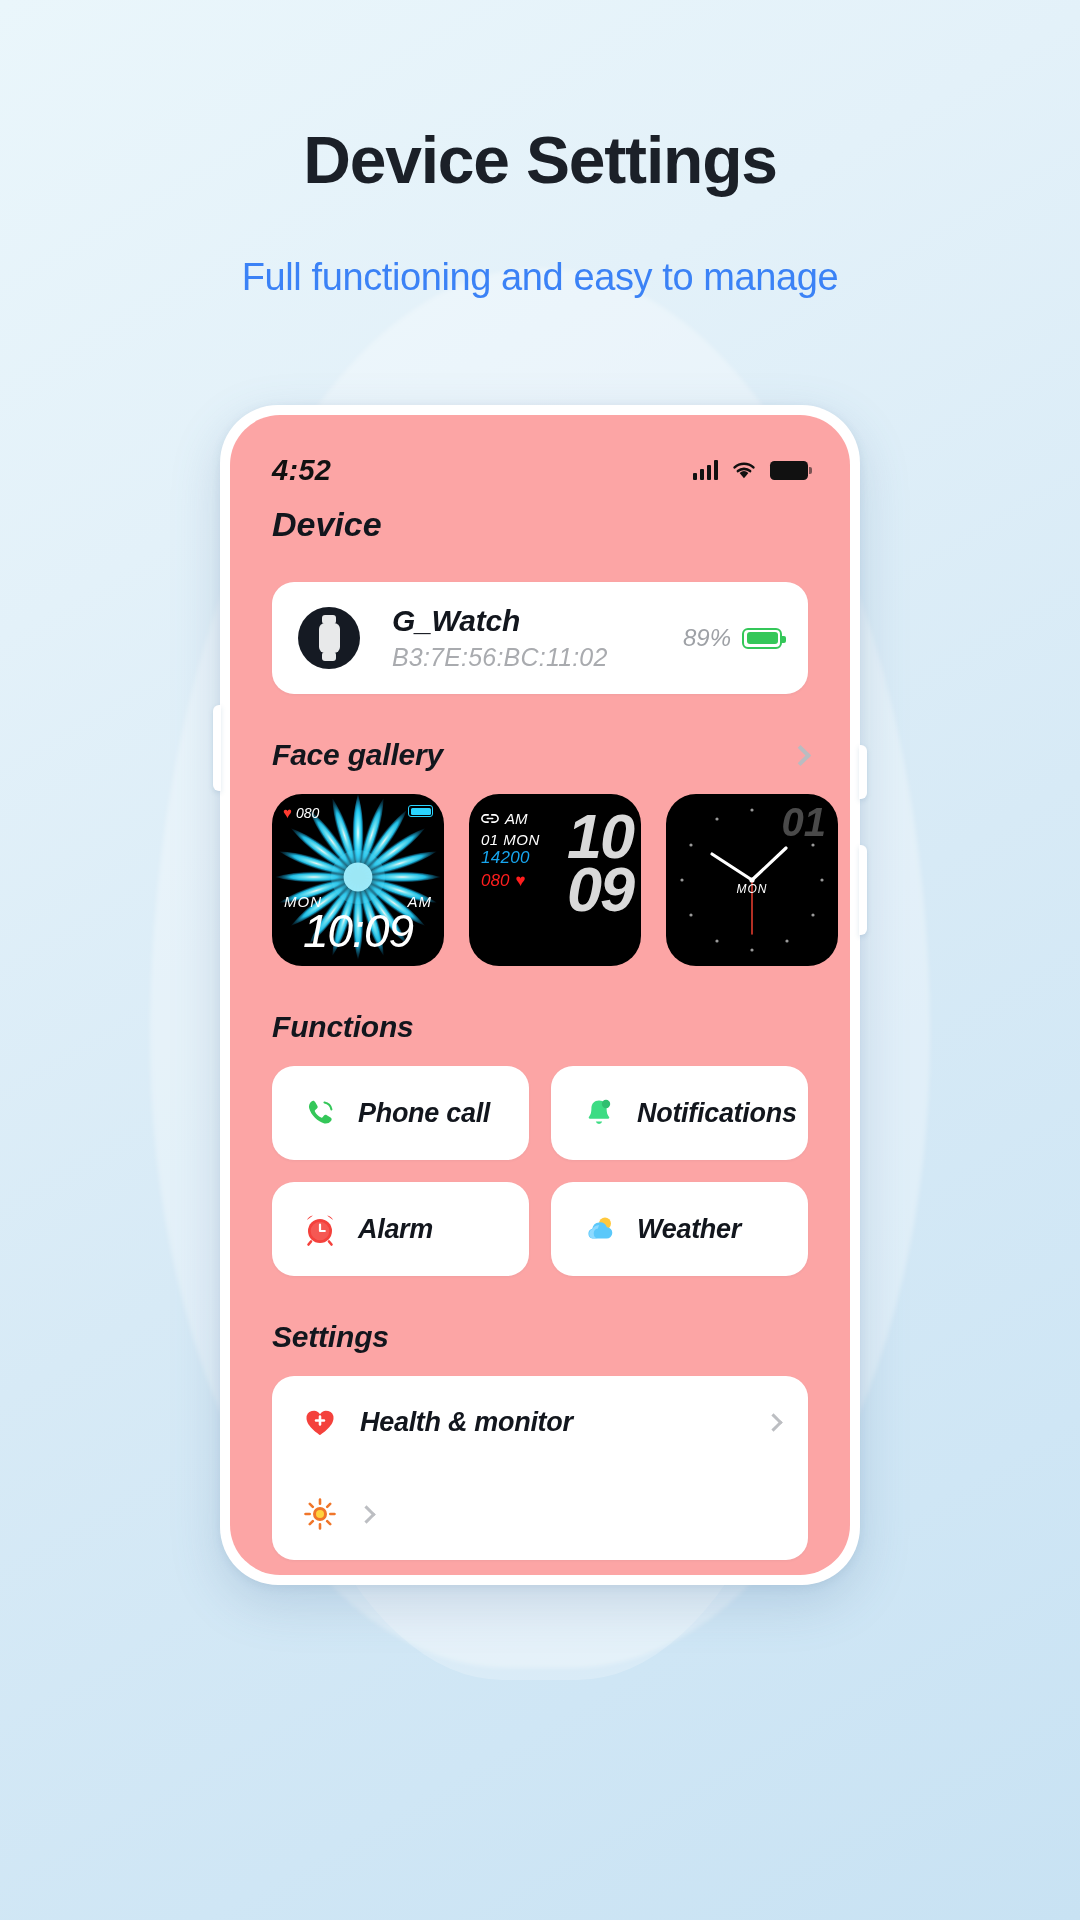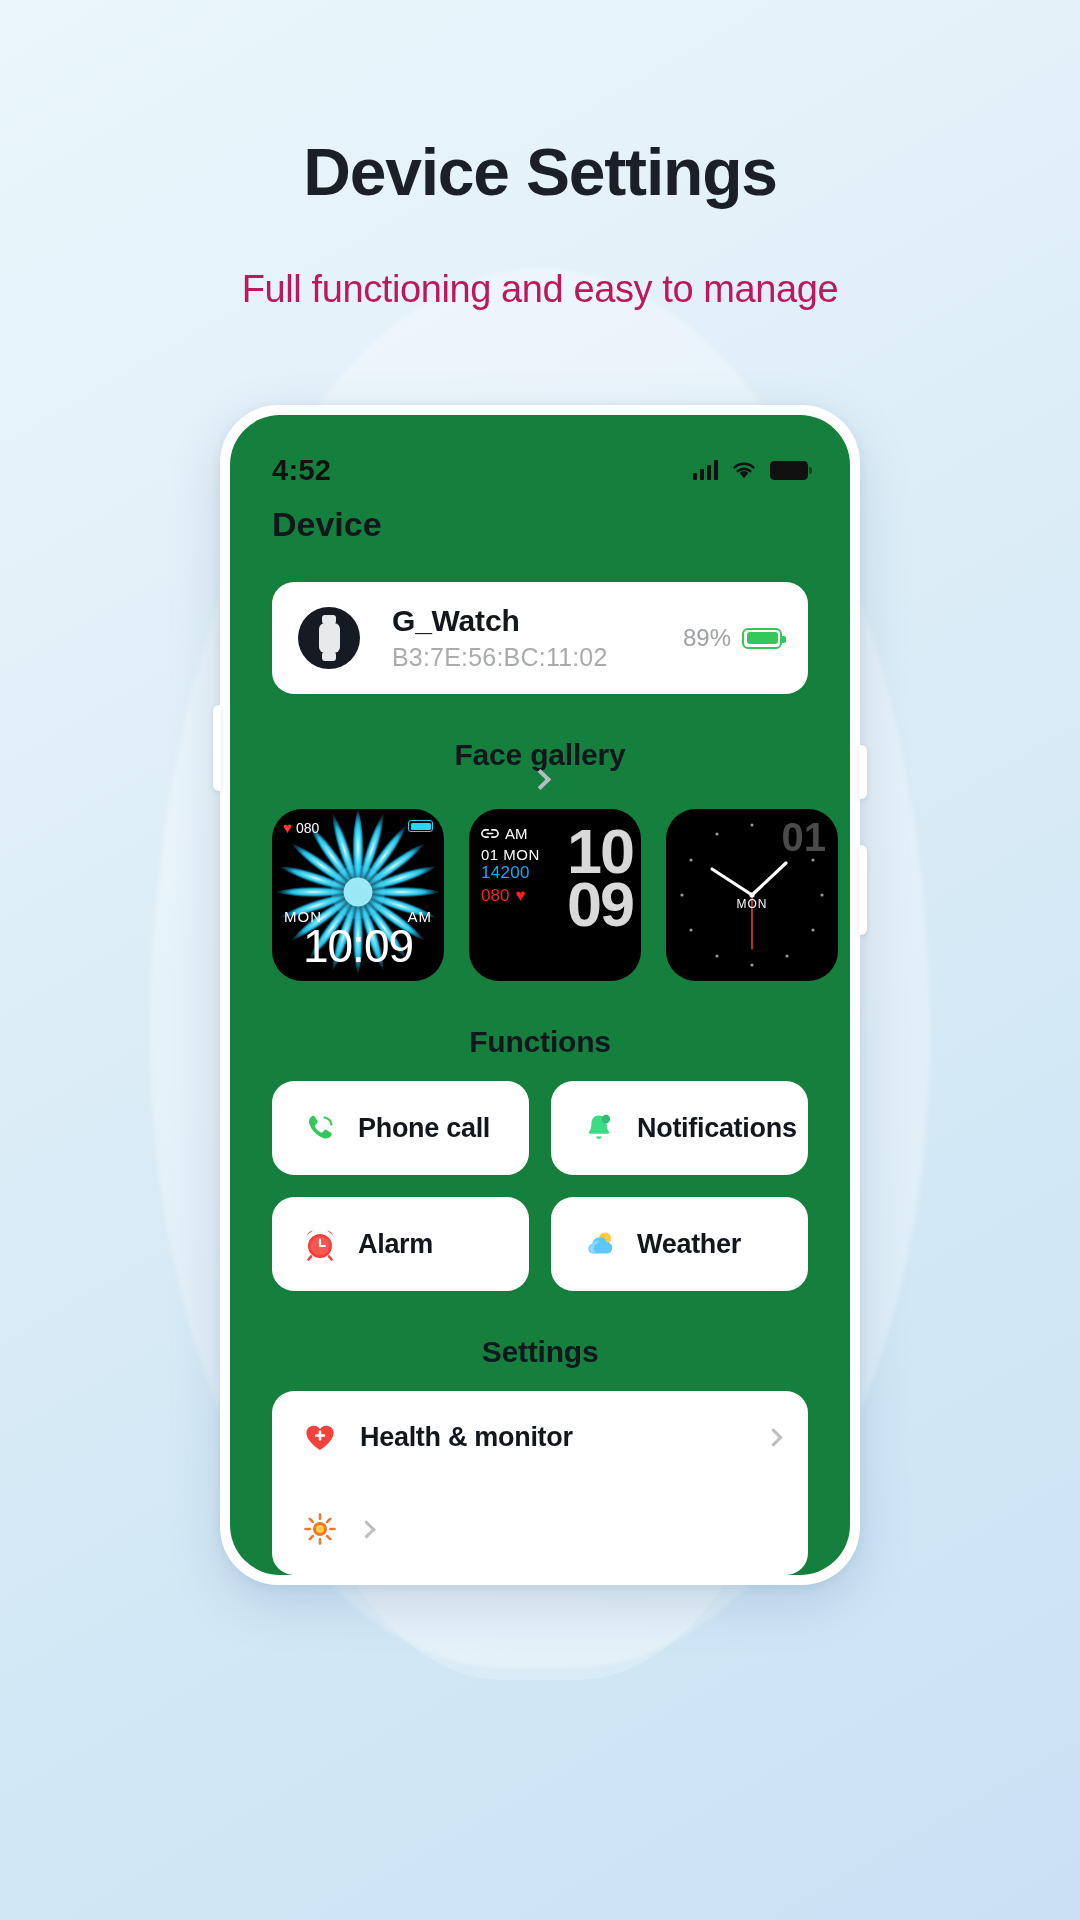--- a/index.html
+++ b/index.html
@@ -15,41 +15,42 @@
     background:rgba(255,255,255,0.30);
     filter:blur(2px);
   }
   .bg-blob2 {
     position:absolute; left:50%; transform:translateX(-50%);
     top:430px; width:620px; height:1250px; border-radius:50% 50% 44% 44%/52% 52% 48% 48%;
     background:rgba(255,255,255,0.22);
   }
   .hero { position:relative; z-index:2; text-align:center; padding-top:122px; }
   .hero h1 {
-    font-size:66px; font-weight:bold; color:#1b2028; letter-spacing:-1.2px;margin-top:12px;
+    font-size:66px; font-weight:bold; color:#1b2028; letter-spacing:-1.2px;
   }
   .hero p {
-    margin-top:58px; font-size:38px; color:#be185d; font-weight:400; letter-spacing:-0.4px;
+    margin-top:58px; font-size:38px; color:#3b82f6; font-weight:400; letter-spacing:-0.4px;
   }
 
   
   .phone-wrap { position:absolute; left:50%; transform:translateX(-50%); top:405px; z-index:3; }
   .phone {
     position:relative; width:640px; height:1180px;
     background:#ffffff; border-radius:58px;
     box-shadow:0 18px 50px rgba(80,120,160,0.22), 0 2px 10px rgba(80,120,160,0.12);
     padding:10px;
   }
   .btn-side { position:absolute; background:#ffffff; border-radius:6px; box-shadow:0 2px 5px rgba(80,120,160,0.18); }
   .btn-left  { left:-7px; top:300px; width:8px; height:86px; border-radius:6px 0 0 6px; }
   .btn-right1{ right:-7px; top:340px; width:8px; height:54px; border-radius:0 6px 6px 0; }
   .btn-right2{ right:-7px; top:440px; width:8px; height:90px; border-radius:0 6px 6px 0; }
   .screen {
-    width:100%; height:100%; background:#15803d; border-radius:50px; overflow:hidden;
+    width:100%; height:100%; background:#fca5a5; border-radius:50px; overflow:hidden;
     position:relative;
+    font-style:italic;
   }
 
   .statusbar {
     display:flex; align-items:center; justify-content:space-between;
     padding:34px 42px 0 42px; height:76px;
   }
   .sb-time { font-size:29px; font-weight:bold; color:#111; letter-spacing:0.3px; }
   .sb-icons { display:flex; align-items:center; gap:13px; }
   .sig { display:flex; align-items:flex-end; gap:2.5px; height:20px; }
   .sig i { display:block; width:4.5px; background:#111; border-radius:1px; }
@@ -82,21 +83,21 @@
   .dev-name { font-size:30px; font-weight:bold; color:#12161d; letter-spacing:-0.2px; }
   .dev-mac { font-size:25px; color:#a9abaf; margin-top:5px; letter-spacing:0.2px; }
   .dev-batt { display:flex; align-items:center; gap:11px; flex:none; }
   .dev-batt-txt { font-size:24px; color:#9ea1a6; }
   .batt-green { width:40px; height:21px; border-radius:6px; border:2.5px solid #34c759; position:relative; }
   .batt-green:before { content:""; position:absolute; inset:2.5px; background:#34c759; border-radius:3px; }
   .batt-green:after { content:""; position:absolute; right:-5.5px; top:6px; width:3.5px; height:7px;
     background:#34c759; border-radius:0 2px 2px 0; }
 
   .sec-head { display:flex; align-items:center; justify-content:space-between;
-    margin:44px 42px 0 42px;flex-direction:column; }
+    margin:44px 42px 0 42px; }
   .sec-head h3 { font-size:30px; font-weight:bold; color:#12161d; letter-spacing:-0.2px; }
   .chev { width:13px; height:13px; border-right:3.5px solid #bcbec2; border-top:3.5px solid #bcbec2;
     transform:rotate(45deg); }
   .chev.dark { border-color:#b9bcc1; width:15px; height:15px; border-width:4px; }
 
   .faces { display:flex; gap:25px; margin:22px 42px 0 42px; }
   .face { width:172px; height:172px; border-radius:30px; background:#000; position:relative; overflow:hidden; flex:none; }
 
   
   .f1-hr { position:absolute; top:10px; left:11px; font-size:14px; color:#fff; display:flex; align-items:center; gap:4px; }

